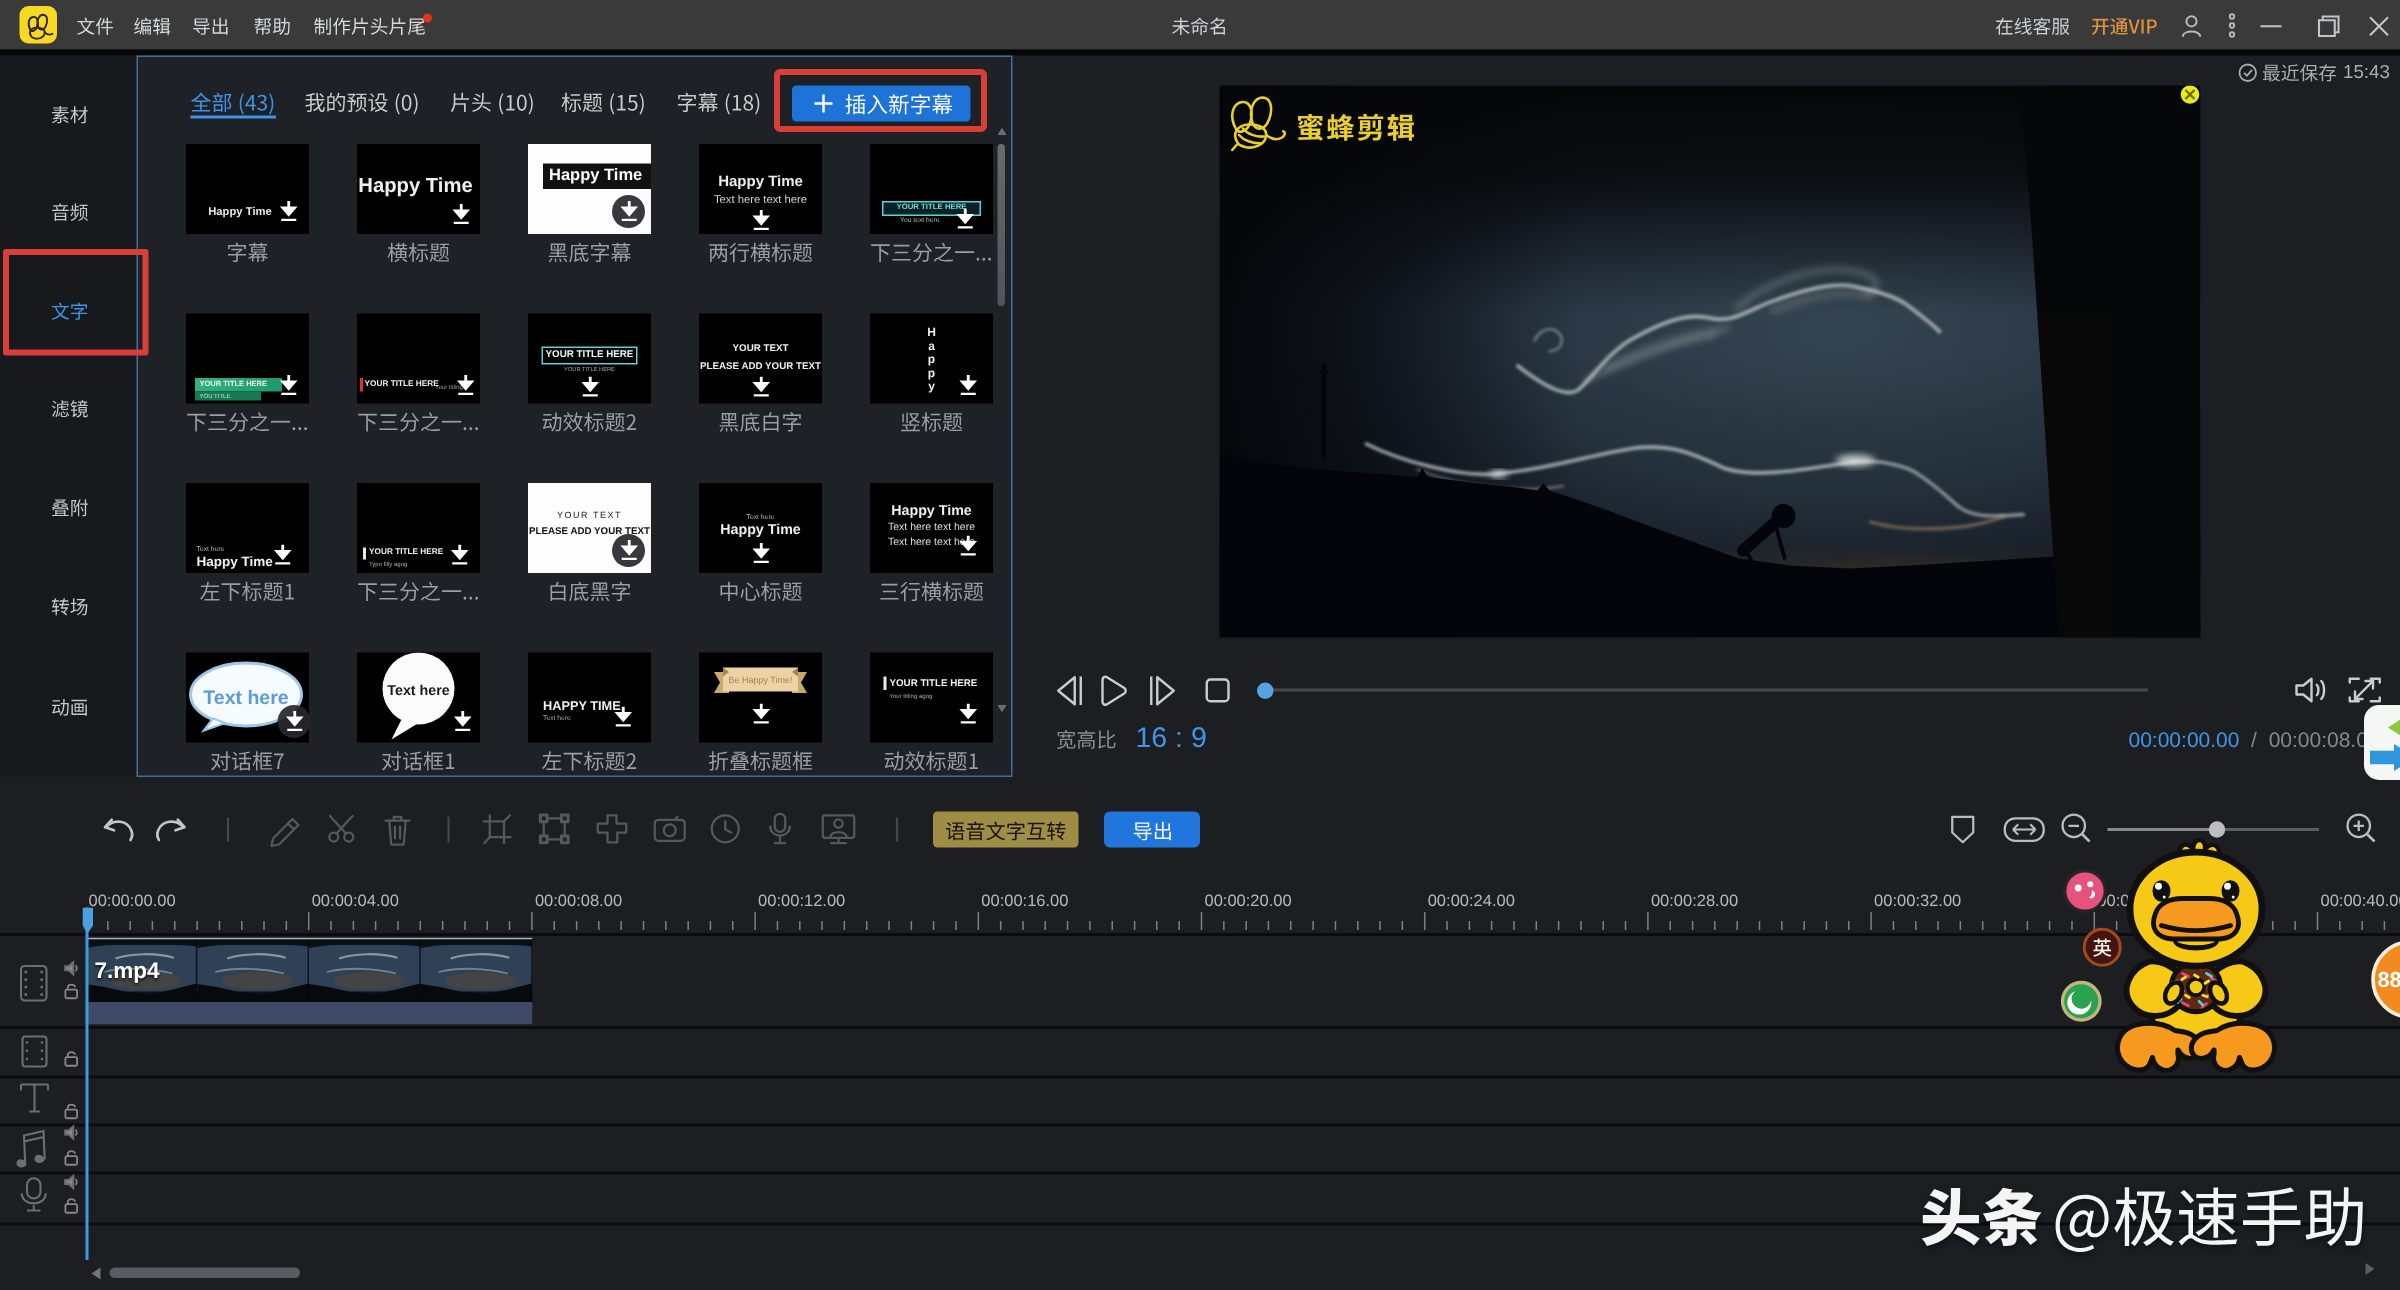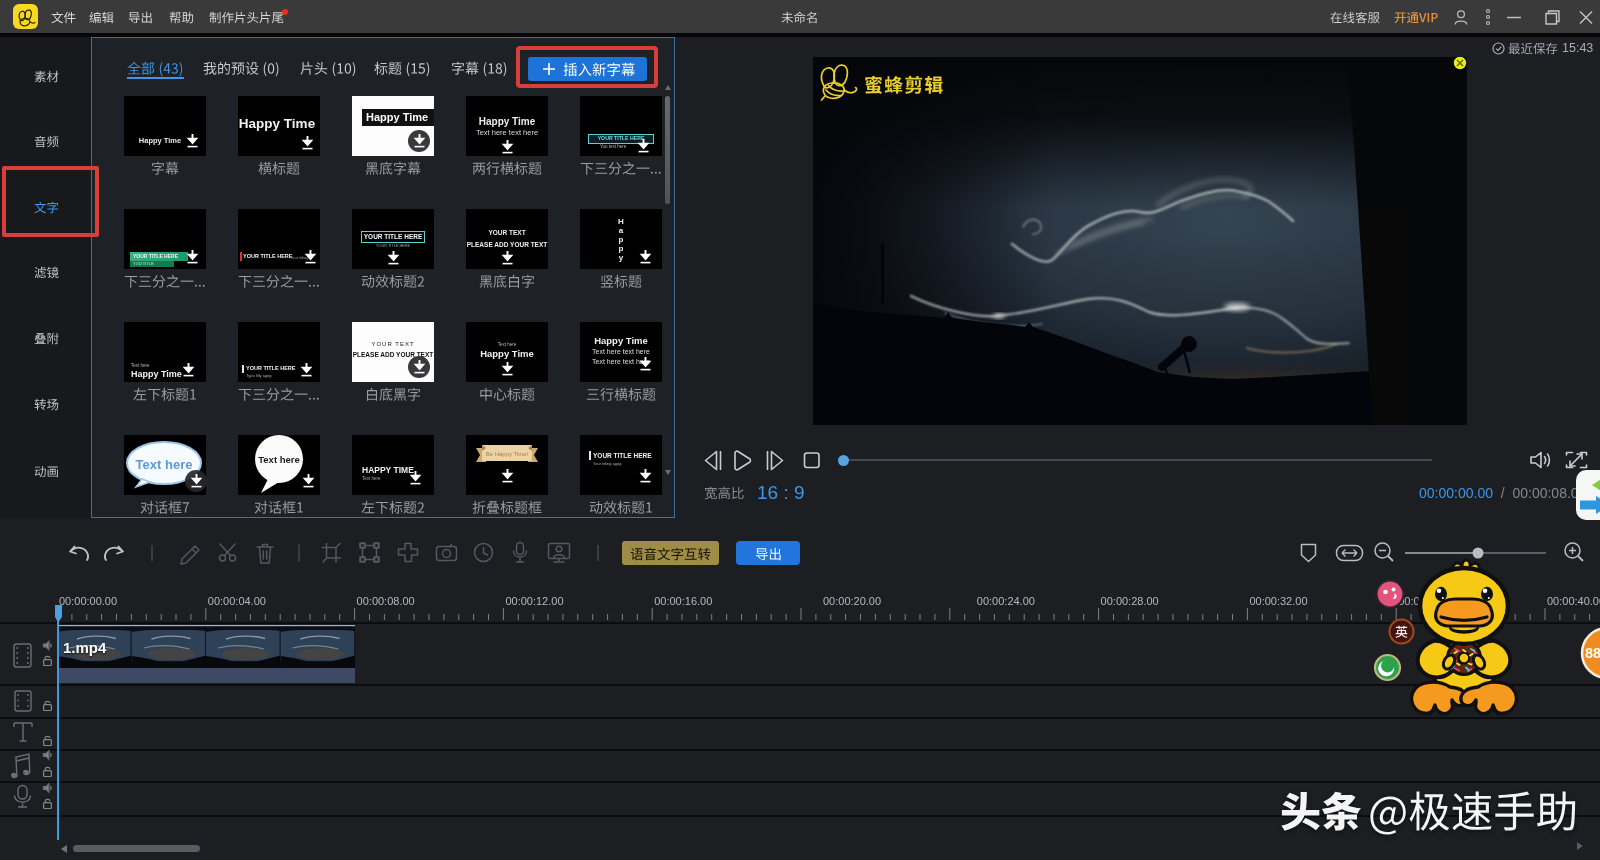--- a/index.html
+++ b/index.html
@@ -900,22 +900,22 @@
       <path d="M1545.0 608 V620"></path>
       <path d="M1559.9 614 V620"></path>
       <path d="M1574.8 614 V620"></path>
       <path d="M1589.6 614 V620"></path>
     </svg>
     <div class="lt" style="left:59.0px;top:594.08px;font-size:11px;line-height:15.84px;color:#b5b8bc;">00:00:00.00</div>
     <div class="lt" style="left:207.8px;top:594.08px;font-size:11px;line-height:15.84px;color:#b5b8bc;">00:00:04.00</div>
     <div class="lt" style="left:356.6px;top:594.08px;font-size:11px;line-height:15.84px;color:#b5b8bc;">00:00:08.00</div>
     <div class="lt" style="left:505.40000000000003px;top:594.08px;font-size:11px;line-height:15.84px;color:#b5b8bc;">00:00:12.00</div>
     <div class="lt" style="left:654.2px;top:594.08px;font-size:11px;line-height:15.84px;color:#b5b8bc;">00:00:16.00</div>
-    <div class="lt" style="left:803.0px;top:594.08px;font-size:11px;line-height:15.84px;color:#b5b8bc;margin-left:20px;">00:00:20.00</div>
-    <div class="lt" style="left:951.8000000000001px;top:594.08px;font-size:11px;line-height:15.84px;color:#b5b8bc;margin-left:25px;">00:00:24.00</div>
+    <div class="lt" style="left:803.0px;top:594.08px;font-size:11px;line-height:15.84px;color:#b5b8bc;">00:00:20.00</div>
+    <div class="lt" style="left:951.8000000000001px;top:594.08px;font-size:11px;line-height:15.84px;color:#b5b8bc;">00:00:24.00</div>
     <div class="lt" style="left:1100.6000000000001px;top:594.08px;font-size:11px;line-height:15.84px;color:#b5b8bc;">00:00:28.00</div>
     <div class="lt" style="left:1249.4px;top:594.08px;font-size:11px;line-height:15.84px;color:#b5b8bc;">00:00:32.00</div>
     <div class="lt" style="left:1398.2px;top:594.08px;font-size:11px;line-height:15.84px;color:#b5b8bc;">00:00:36.00</div>
     <div class="lt" style="left:1547.0px;top:594.08px;font-size:11px;line-height:15.84px;color:#b5b8bc;">00:00:40.00</div>
     <div class="ab" style="left:0;top:622px;width:1600px;height:2px;background:#0b0c0e;"></div>
     <div class="ab" style="left:0;top:684px;width:1600px;height:2px;background:#0b0c0e;"></div>
     <div class="ab" style="left:0;top:717px;width:1600px;height:2px;background:#0b0c0e;"></div>
     <div class="ab" style="left:0;top:749px;width:1600px;height:2px;background:#0b0c0e;"></div>
     <div class="ab" style="left:0;top:781px;width:1600px;height:2px;background:#0b0c0e;"></div>
     <div class="ab" style="left:0;top:815px;width:1600px;height:2px;background:#0b0c0e;"></div>
@@ -995,21 +995,21 @@
 <rect x="73.5" width="1" height="43" fill="#05060a" opacity="0.7"></rect>
 </symbol>
       </defs>
       <use href="#cthumb" x="0.0" width="74.5" height="43"></use>
       <use href="#cthumb" x="74.5" width="74.5" height="43"></use>
       <use href="#cthumb" x="149.0" width="74.5" height="43"></use>
       <use href="#cthumb" x="223.5" width="74.5" height="43"></use>
       <rect y="43" width="298" height="15" fill="#3d4965"></rect>
       <rect width="298" height="1.2" fill="#a8b0c0"></rect>
     </svg>
-    <div class="lt" style="left:63px;top:637.2px;font-size:15px;line-height:21.599999999999998px;color:#fff;font-weight:bold;text-shadow:0 1px 2px rgba(0,0,0,.8);">1.mp4</div>
+    <div class="lt" style="left:63px;top:637.2px;font-size:15px;line-height:21.599999999999998px;color:#fff;font-weight:bold;text-shadow:0 1px 2px rgba(0,0,0,.8);">7.mp4</div>
     <div class="ab" style="left:57px;top:605px;width:1.6px;height:235px;background:#3f9be0;"></div>
     <svg class="ab" style="left:55px;top:605px;" width="7" height="17" viewBox="0 0 7 17">
       <path d="M0 0 H7 V12 L3.5 17 L0 12 Z" fill="#4aa0e0"></path>
     </svg>
     <svg class="ab" style="left:59px;top:844px;" width="10" height="10" viewBox="0 0 10 10">
       <path d="M8 1 L2 5 L8 9 Z" fill="#72757a"></path>
     </svg>
     <div class="ab" style="left:73px;top:845px;width:127px;height:7px;border-radius:3.5px;background:#595c61;"></div>
     <svg class="ab" style="left:1575px;top:841px;" width="10" height="10" viewBox="0 0 10 10">
       <path d="M2 1 L8 5 L2 9 Z" fill="#595c61"></path>

